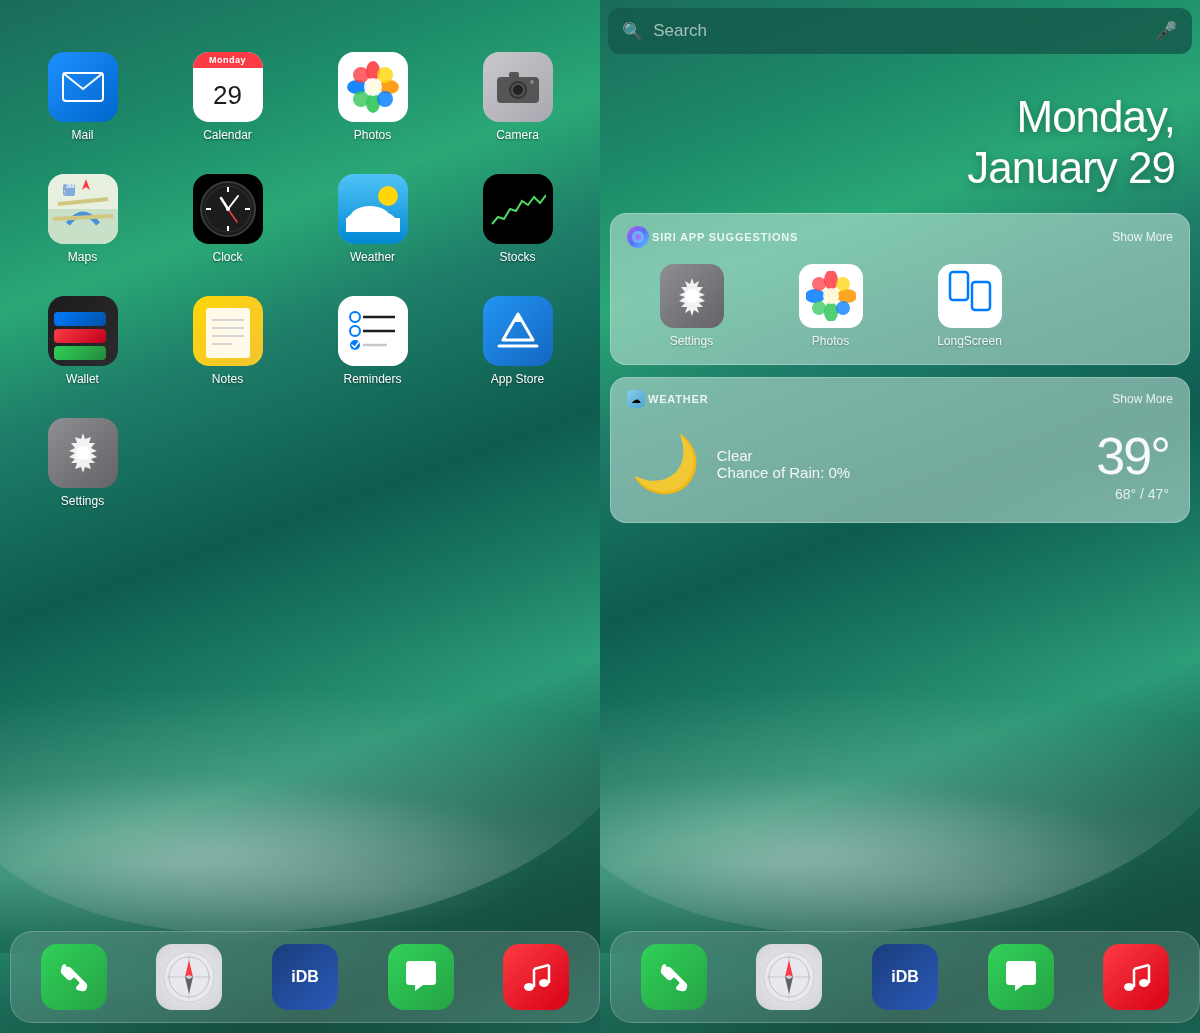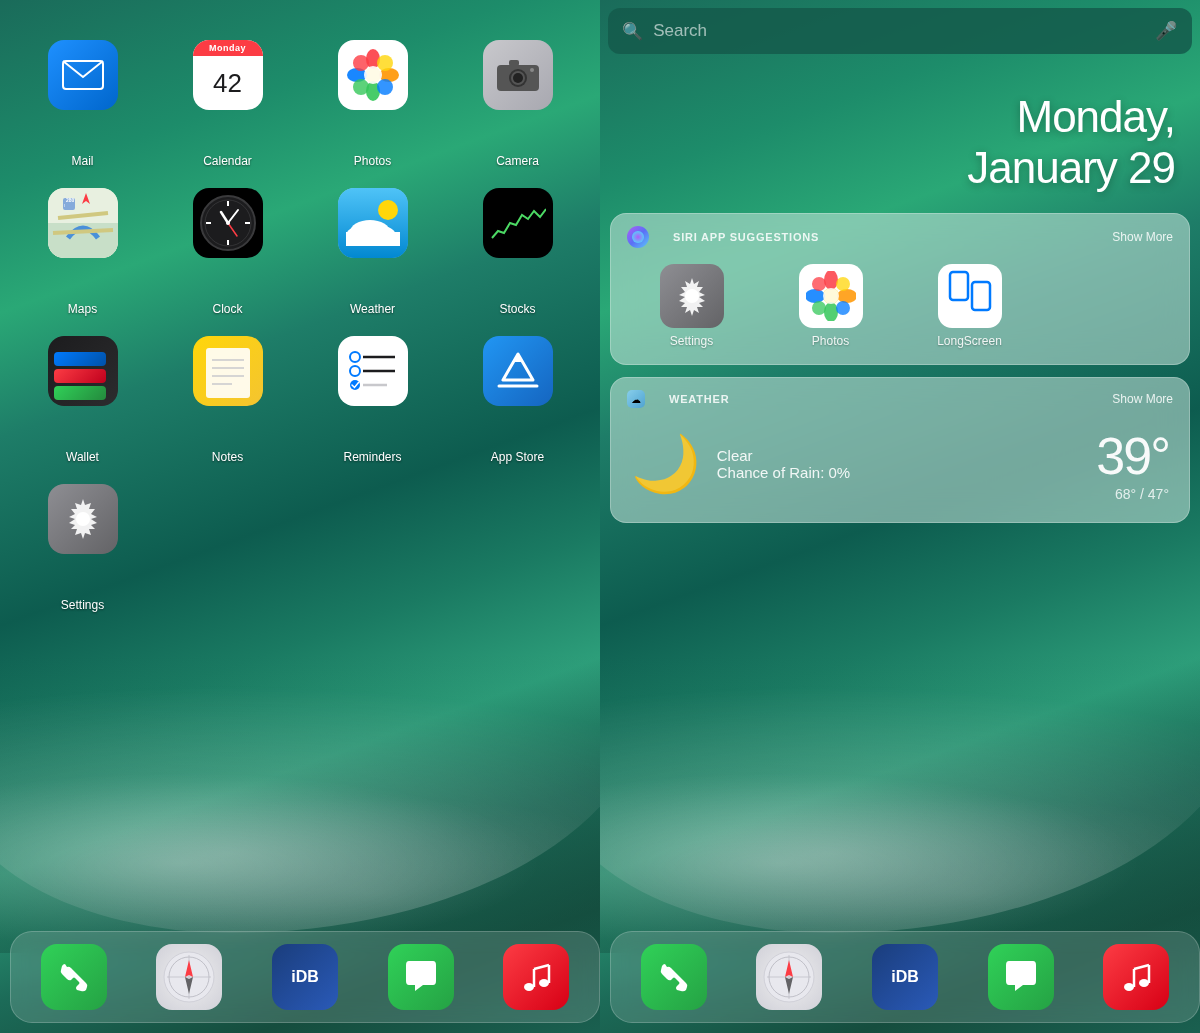--- a/index.html
+++ b/index.html
@@ -66,29 +66,29 @@
     .app-icon-img {
       width: 70px;
       height: 70px;
       border-radius: 16px;
       display: flex;
       align-items: center;
       justify-content: center;
       font-size: 32px;
       position: relative;
       overflow: hidden;
+      margin-top: 12px;
     }
 
     .app-label {
       color: white;
       font-size: 12px;
       text-align: center;
       text-shadow: 0 1px 2px rgba(0,0,0,0.5);
       font-weight: 400;
-      margin-top: 38px;
     }
 
     
     .dock {
       position: absolute;
       bottom: 10px;
       left: 10px;
       right: 0;
       background: rgba(255,255,255,0.15);
       backdrop-filter: blur(10px);
@@ -345,21 +345,21 @@
     .widget-header {
       display: flex;
       align-items: center;
       justify-content: space-between;
       padding: 12px 16px 8px;
     }
 
     .widget-title-group {
       display: flex;
       align-items: center;
-      gap: 24px;
+      gap: 3px;
     }
 
     .widget-title {
       font-size: 11px;
       font-weight: 600;
       color: rgba(255,255,255,0.85);
       letter-spacing: 0.8px;
       text-transform: uppercase;
     }
 
@@ -498,21 +498,21 @@
           <polyline points="1,1 21,17 41,1" fill="none" stroke="white" stroke-width="2"></polyline>
         </svg>
       </div>
       <span class="app-label">Mail</span>
     </div>
 
     <div class="app-icon">
       <div class="app-icon-img" style="background:white;padding:0;">
         <div class="calendar-inner">
           <div class="calendar-header">Monday</div>
-          <div class="calendar-day">42</div>
+          <div class="calendar-day">29</div>
         </div>
       </div>
       <span class="app-label">Calendar</span>
     </div>
 
     <div class="app-icon">
       <div class="app-icon-img" style="background:white;">
         <svg width="52" height="52" viewBox="0 0 52 52">
           <circle cx="26" cy="26" r="8" fill="#ffd60a"></circle>
           <ellipse cx="26" cy="10" rx="7" ry="10" fill="#fc3c44" opacity="0.9"></ellipse>

